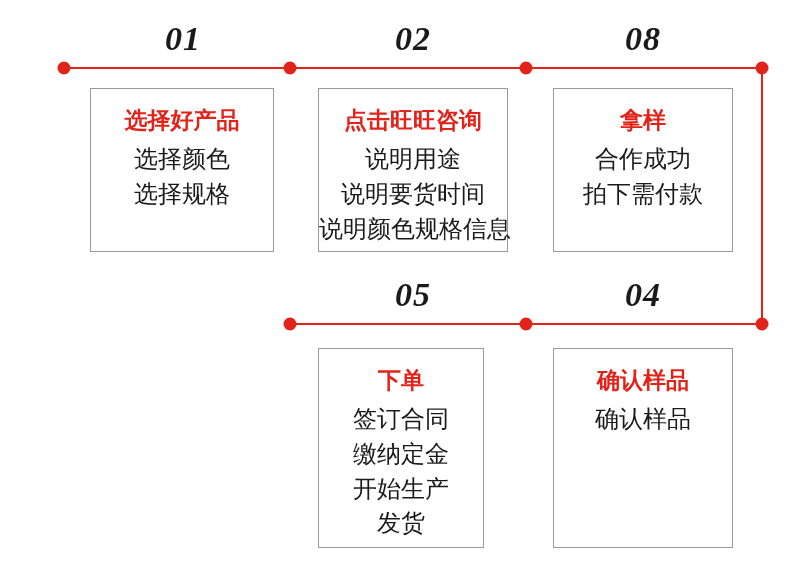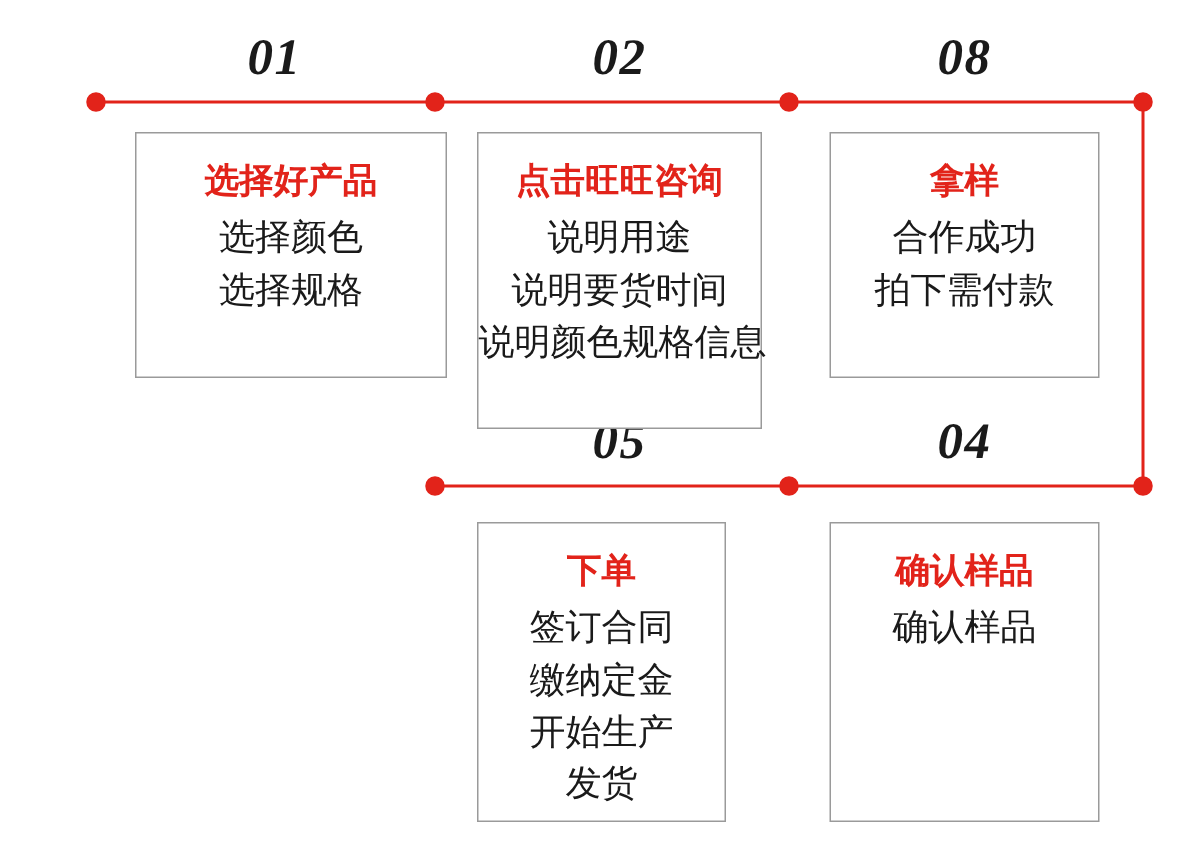--- a/index.html
+++ b/index.html
@@ -92,29 +92,29 @@
     <circle cx="508" cy="324" r="6.5" fill="#e2231a"></circle>
     <circle cx="744" cy="324" r="6.5" fill="#e2231a"></circle>
   </svg>
 
   <div class="step-num" style="left:105px; top:20px;">01</div>
   <div class="step-num" style="left:335px; top:20px;">02</div>
   <div class="step-num" style="left:565px; top:20px;">08</div>
   <div class="step-num" style="left:565px; top:276px;">04</div>
   <div class="step-num" style="left:335px; top:276px;">05</div>
 
-  <div class="step-box" style="left:72px; top:88px; width:208px; height:164px;">
+  <div class="step-box" style="left:72px; top:88px; width:184px; height:164px;">
     <div class="box-title">选择好产品</div>
     <div class="box-lines">
       <div>选择颜色</div>
       <div>选择规格</div>
     </div>
   </div>
 
-  <div class="step-box" style="left:300px; top:88px; width:190px; height:198px;">
+  <div class="step-box" style="left:300px; top:88px; width:190px; height:164px;">
     <div class="box-title">点击旺旺咨询</div>
     <div class="box-lines">
       <div>说明用途</div>
       <div>说明要货时间</div>
       <div>说明颜色规格信息</div>
     </div>
   </div>
 
   <div class="step-box" style="left:535px; top:88px; width:180px; height:164px;">
     <div class="box-title">拿样</div>

